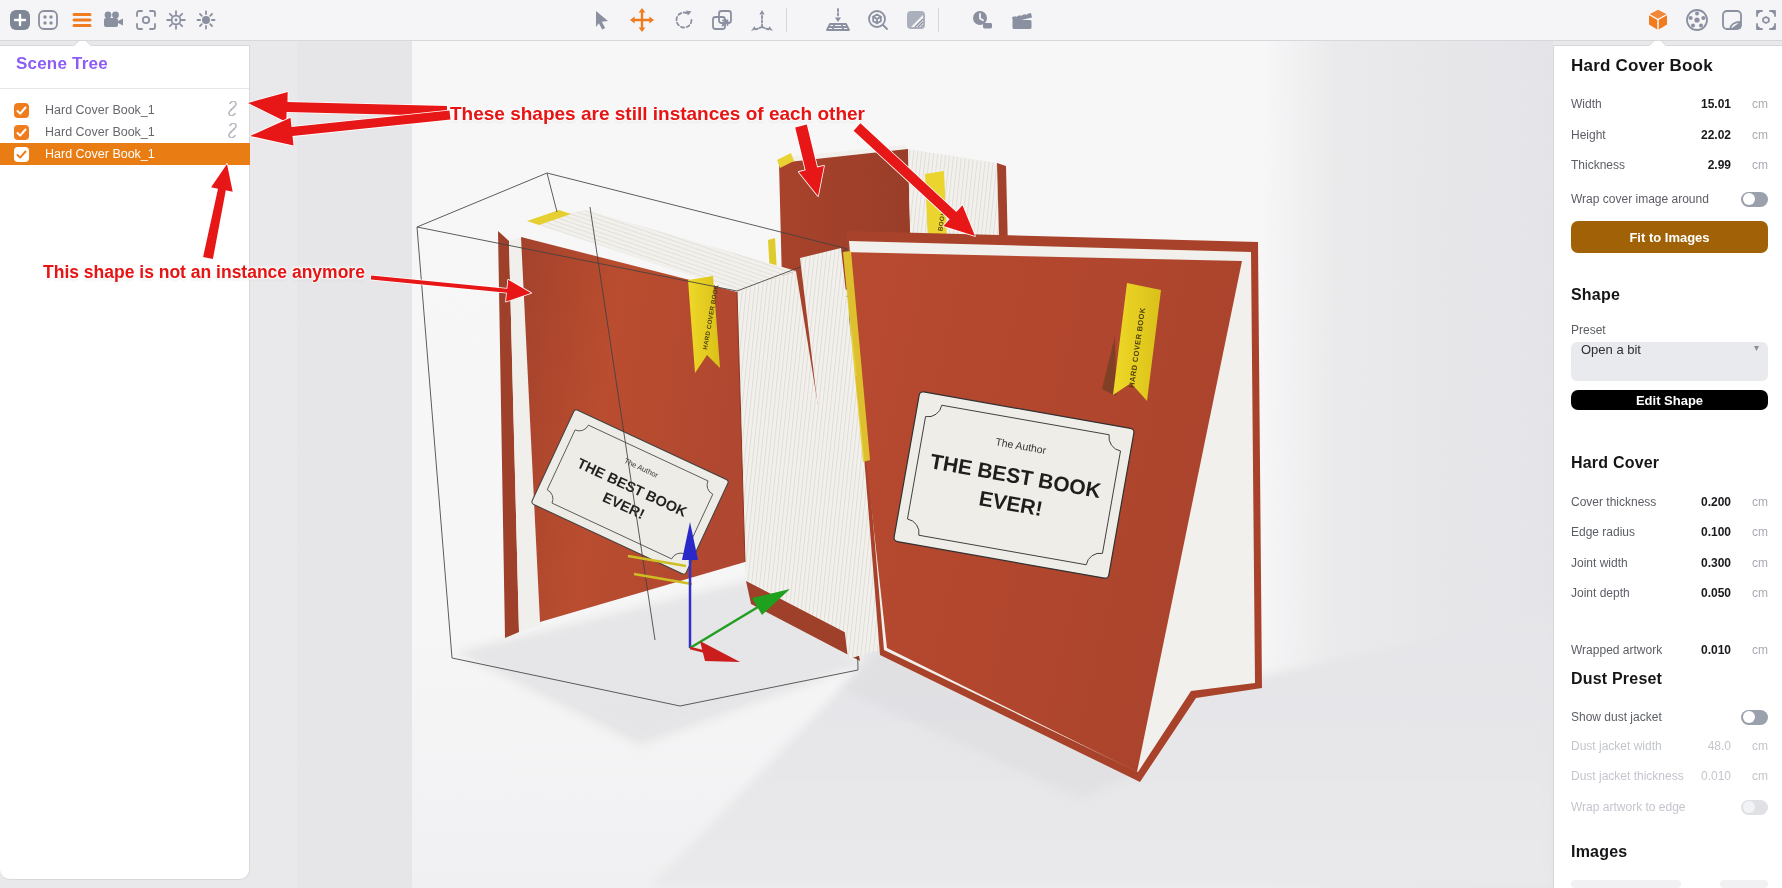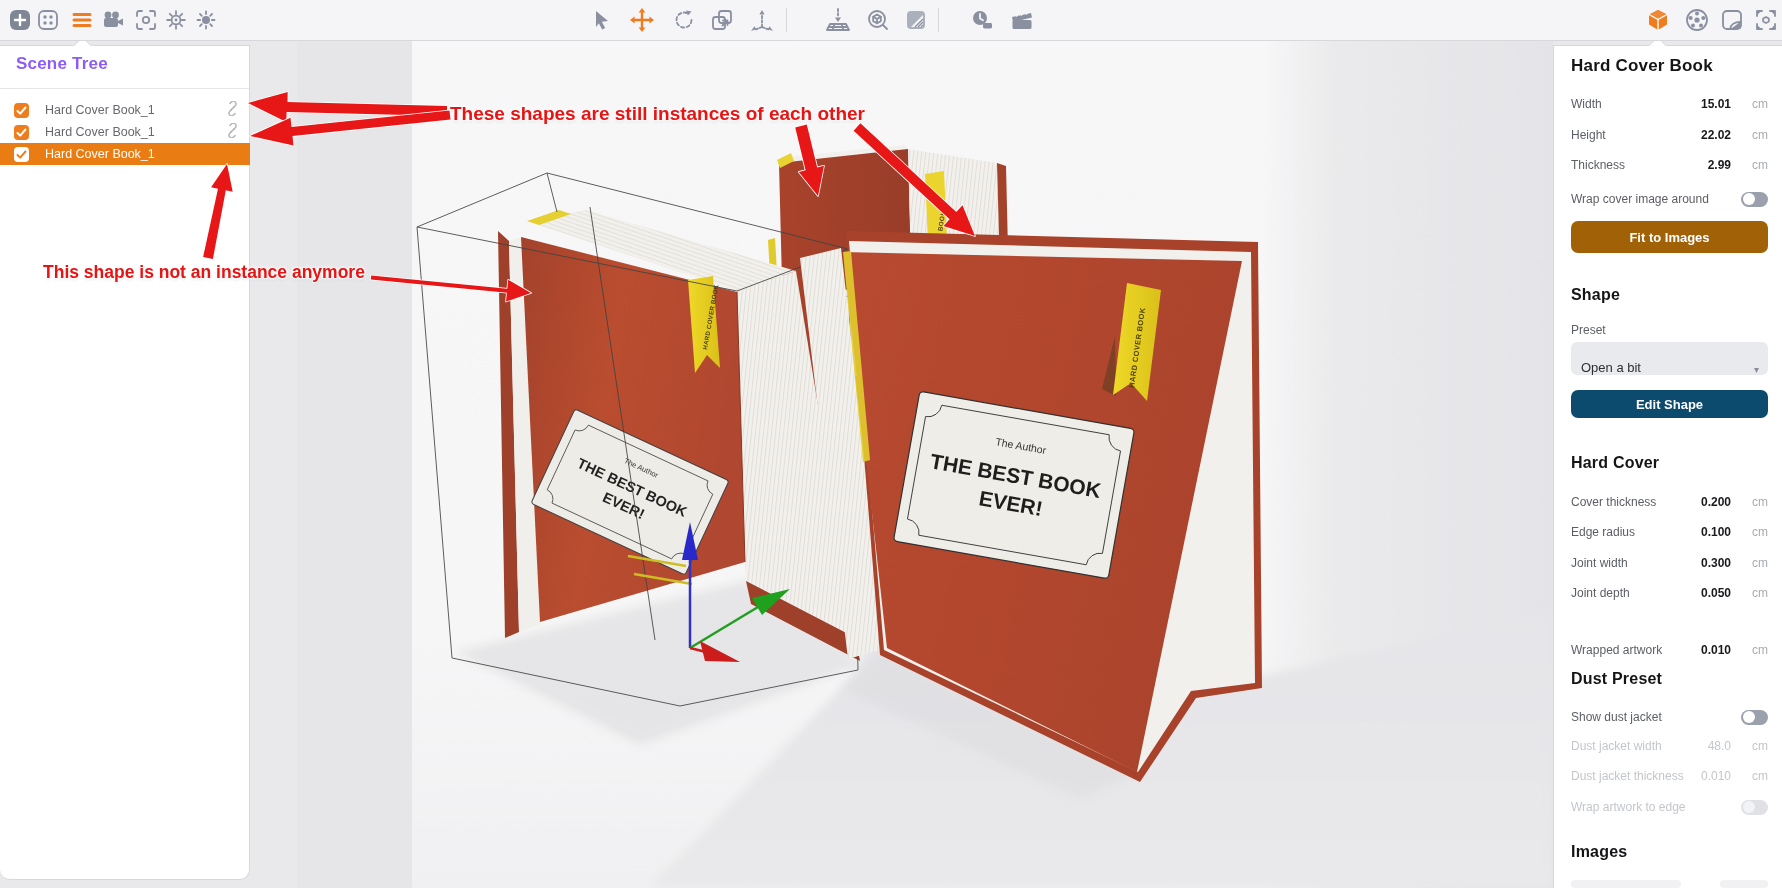--- a/index.html
+++ b/index.html
@@ -37,22 +37,22 @@
   .plabel{font-size:12px;color:#5c5e66;}
   .pval{font-size:12px;color:#1a1a1e;font-weight:bold;cursor:text;}
   .pval .unit{font-weight:normal;color:#a8abb3;margin-left:21px;}
   .prow.disabled .plabel{color:#c3c6cc;}
   .prow.disabled .pval, .prow.disabled .pval .unit{color:#c3c6cc;font-weight:normal;}
   .toggle{width:27px;height:15px;border-radius:8px;background:#9aa1ac;position:relative;cursor:pointer;flex:none;}
   .toggle .knob{position:absolute;left:1.5px;top:1.5px;width:12px;height:12px;border-radius:50%;background:#fff;}
   .toggle.disabled{background:#dfe1e5;}
   .toggle.disabled .knob{background:#f2f3f5;}
   .pbtn{position:absolute;left:17px;right:14px;height:32px;border-radius:7px;background:#a16207;color:#fff;font-size:13px;font-weight:bold;display:flex;align-items:center;justify-content:center;cursor:pointer;}
-  .pbtn.disabled{background:#0c4a6e;color:#fdfdfe;cursor:default;height:28px;}
-  .dropdown{position:absolute;left:17px;right:14px;height:33px;border-radius:6px;background:#e9eaed;display:flex;align-items:flex-end;cursor:pointer;}
+  .pbtn.disabled{background:#000000;color:#fdfdfe;cursor:default;height:20px;}
+  .dropdown{position:absolute;left:17px;right:14px;height:39px;border-radius:6px;background:#e9eaed;display:flex;align-items:flex-start;cursor:pointer;}
   .dropdown .dtext{font-size:13px;color:#2e2e33;margin-left:10px;flex:1;}
   .dropdown .caret{margin-right:9px;color:#8a8f9a;font-size:10px;}
   .ghostbar{position:absolute;height:8px;border-radius:4px;background:#e7e8eb;opacity:.6;}
   
   .anno-svg{position:absolute;left:0;top:0;z-index:60;pointer-events:none;}
   .anno-text{position:absolute;z-index:61;color:#e71414;font-weight:800;pointer-events:none;
     text-shadow:0 0 3px #fff,0 0 3px #fff,0 0 5px #fff,0 1px 2px rgba(255,255,255,.95),0 2px 3px rgba(0,0,0,.12);}
   .icon-stroke{stroke:#8a90a0;fill:none;stroke-width:1.8;stroke-linecap:round;stroke-linejoin:round;}
   .icon-fill{fill:#8a90a0;}
   .icon-orange{fill:#f07c20;}

